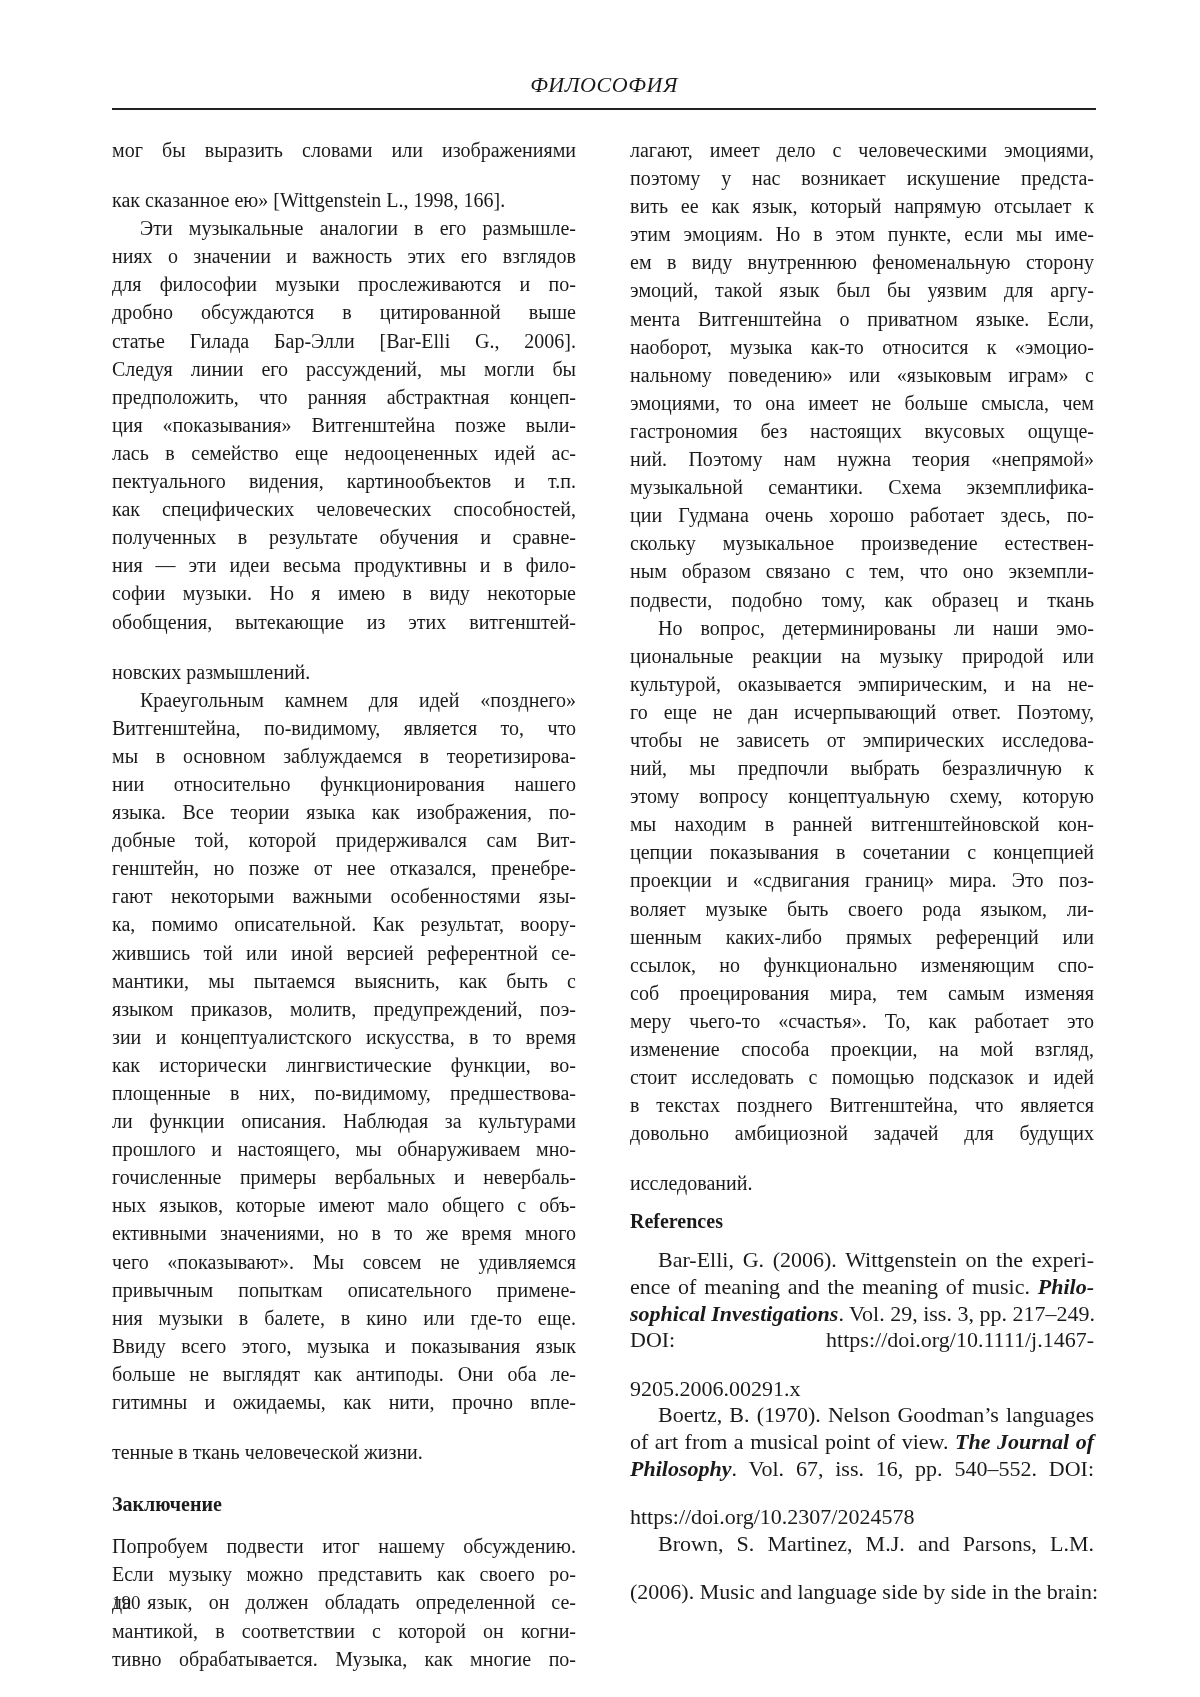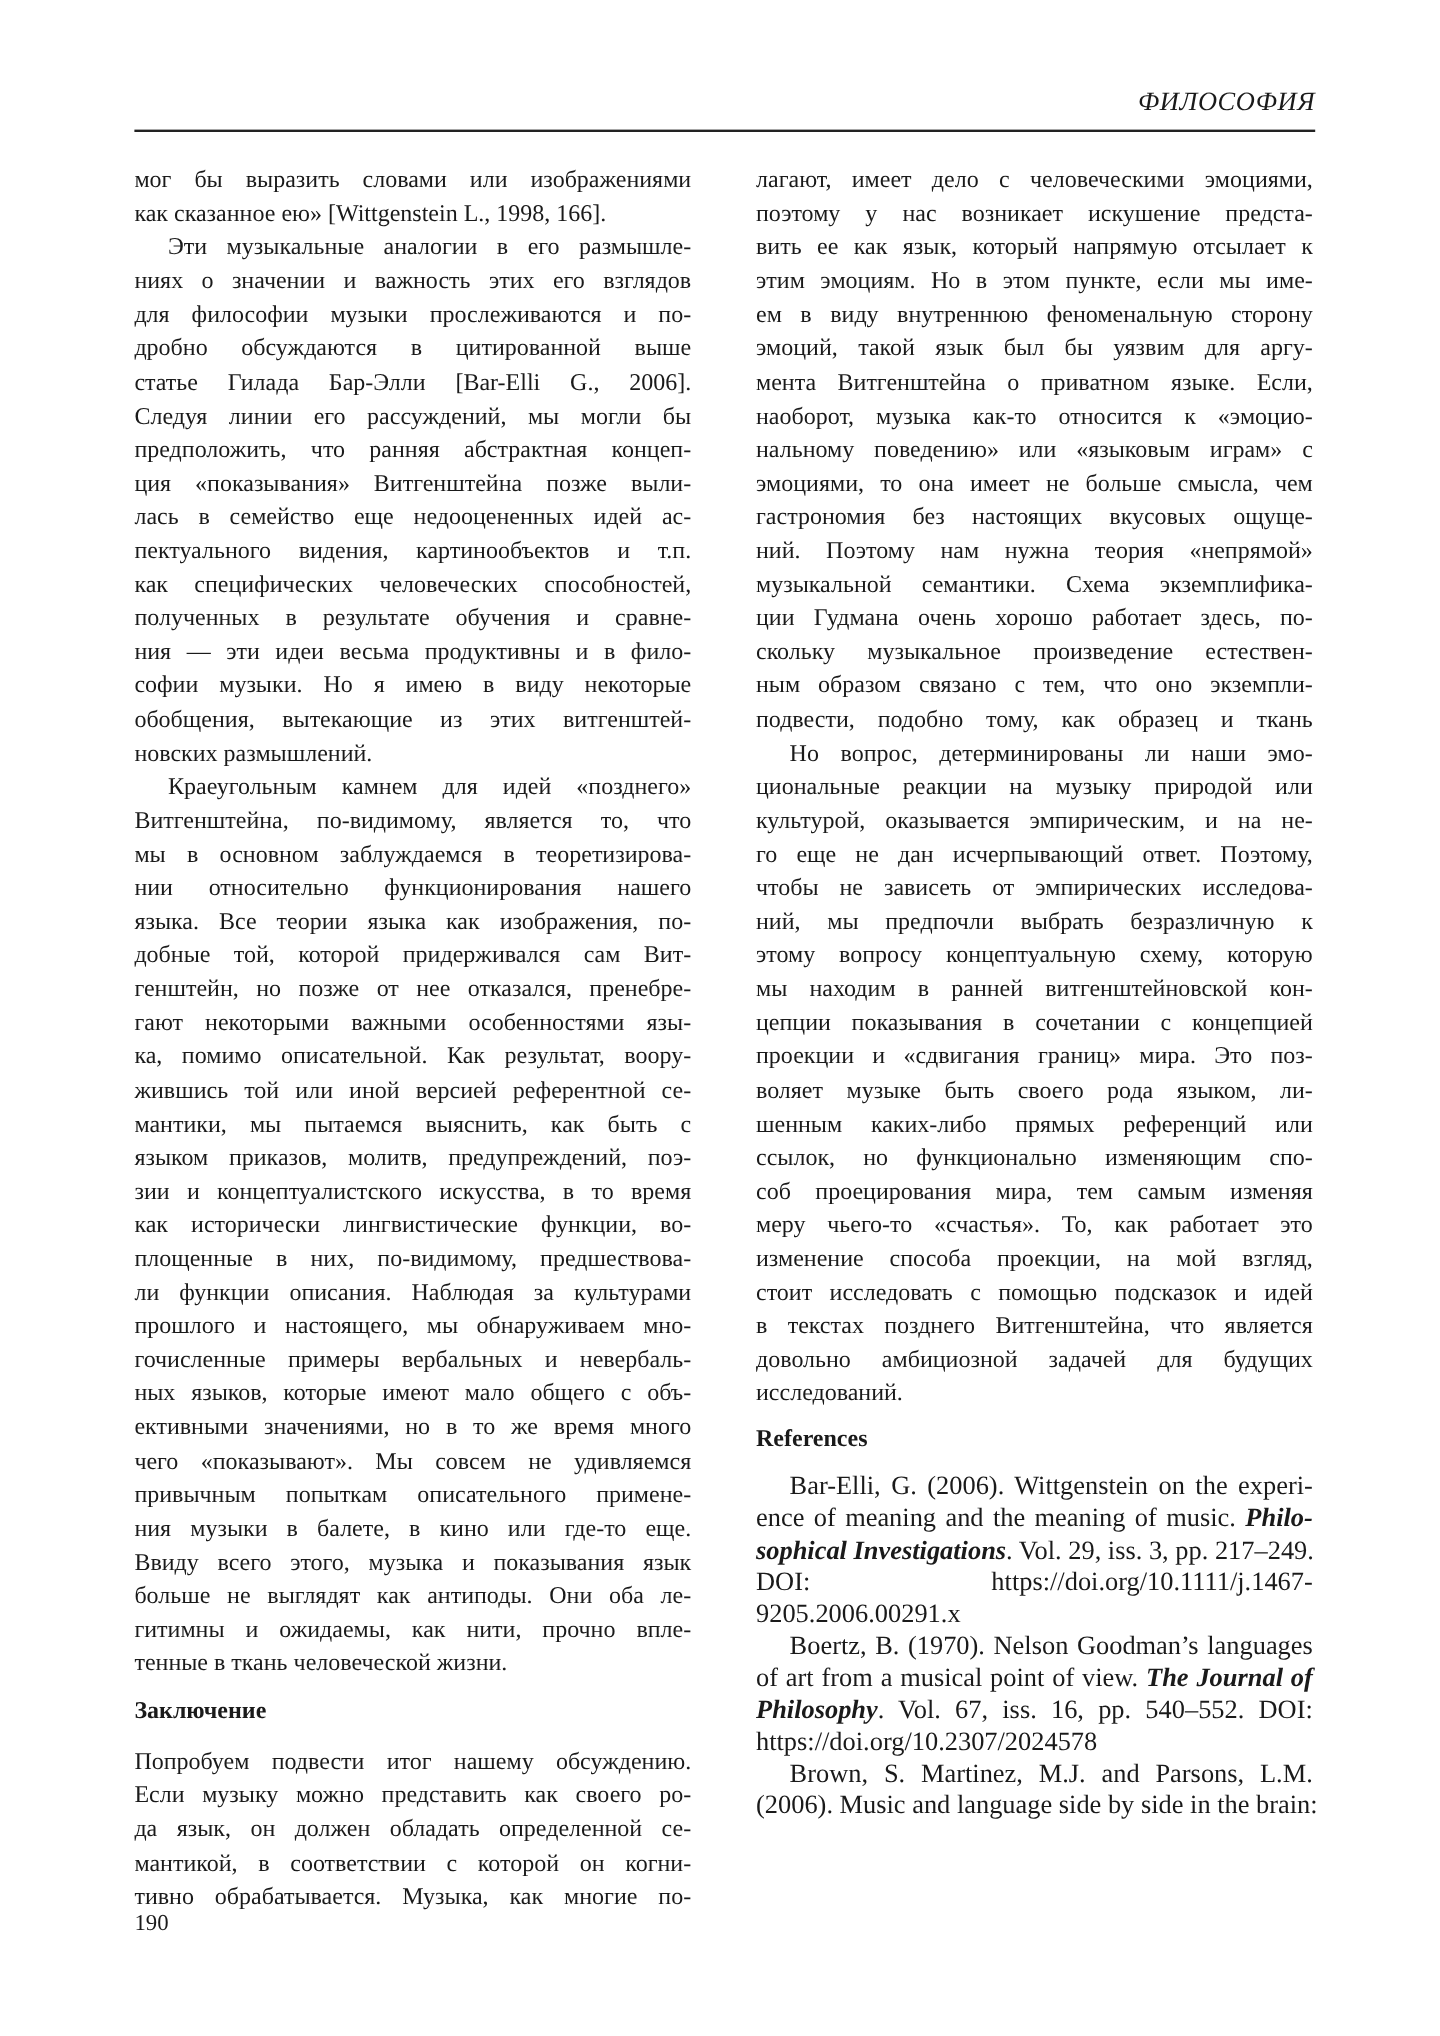--- a/index.html
+++ b/index.html
@@ -1,29 +1,29 @@
 <!DOCTYPE html>
 <html><head>
 <meta charset="utf-8">
 <style>
   html, body { margin: 0; padding: 0; background: #ffffff; }
   body { width: 1200px; height: 1697px; position: relative; overflow: hidden;
          font-family: "Liberation Serif", "DejaVu Serif", serif; color: #1a1a1a; }
-  .running-head { position: absolute; left: 112px; top: 72px; width: 984px; text-align: right;
+  .running-head { position: absolute; left: 112px; top: 72px; width: 984px; text-align: center;
          font-style: italic; font-size: 22px; letter-spacing: 0.5px; }
   .head-rule { position: absolute; left: 112px; top: 108px; width: 984px; height: 0;
          border-top: 2px solid #222; }
   .col { position: absolute; top: 136px; width: 464px; font-size: 20px; }
   .col.left { left: 112px; }
   .col.right { left: 630px; }
   .ln { height: 28.1px; line-height: 28.1px; white-space: nowrap; text-align: justify;
         text-align-last: justify; overflow: visible; }
-  .ln.last { text-align-last: left; }
+  .ln.last { text-align-last: left; margin-top: 22px; }
   .ln.indent { padding-left: 28px; }
-  .heading { font-weight: bold; height: 28px; line-height: 28px; margin-top: 12px; margin-bottom: 14px; }
+  .heading { font-weight: bold; height: 28px; line-height: 28px; margin-top: 24px; margin-bottom: 14px; }
   .col.right .heading { margin-top: 10px; margin-bottom: 12px; }
   .ref { font-size: 22px; }
   .ref .ln { height: 26.6px; line-height: 26.6px; }
   .page-number { position: absolute; left: 112px; top: 1592px; font-size: 19px; }
   i { font-style: italic; font-weight: bold; }
 </style>
 </head>
 <body>
 
 <div class="running-head">ФИЛОСОФИЯ</div>

